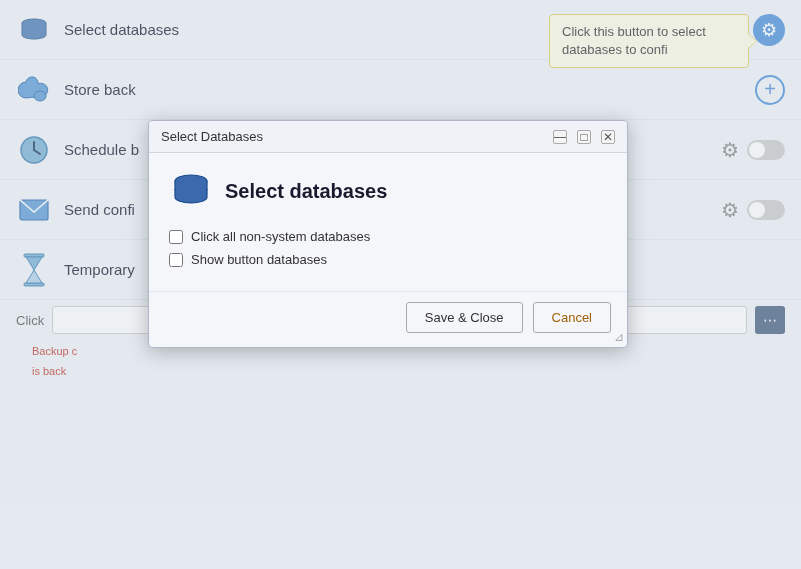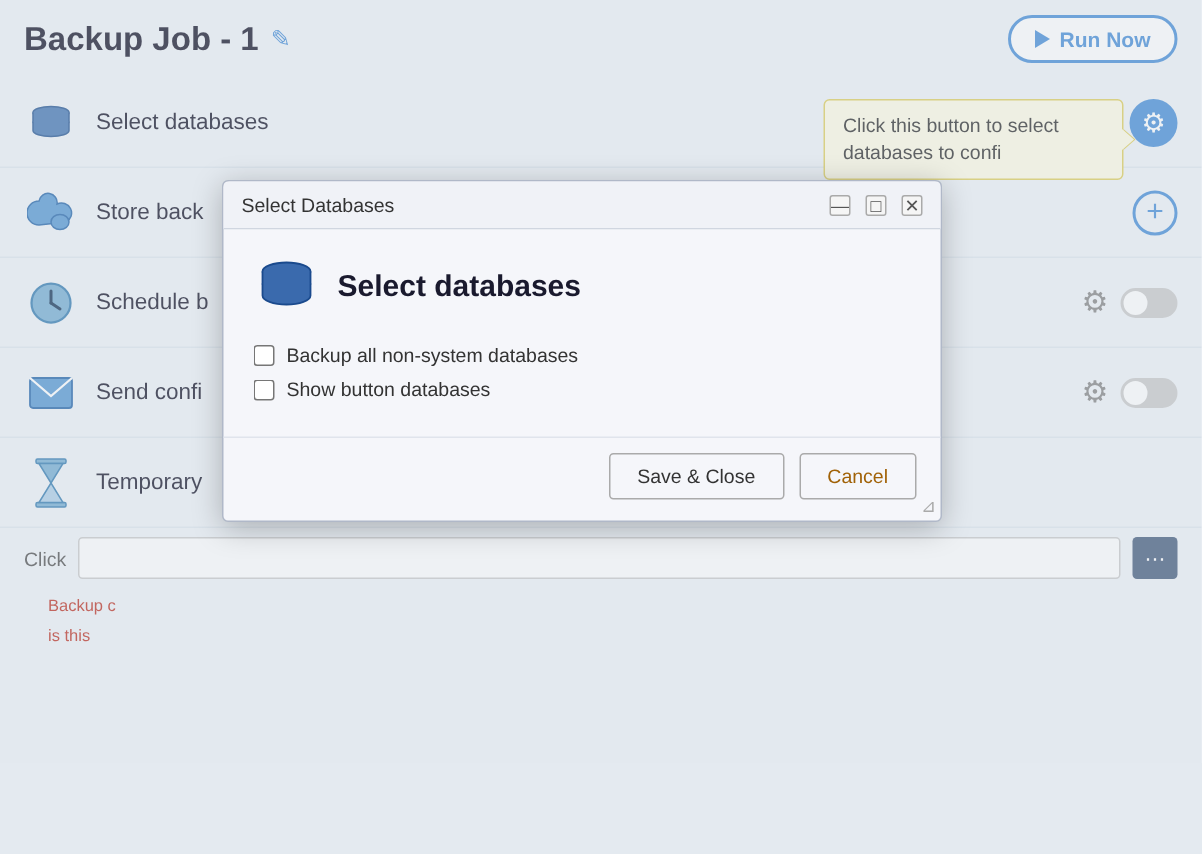--- a/index.html
+++ b/index.html
@@ -355,30 +355,20 @@
       right: 3px;
       color: #aaa;
       font-size: 12px;
     }
   </style>
 </head>
 <body>
 
 <div class="main-page">
 
-  <div class="header">
-    <div class="header-left">
-      <span class="header-title">Backup Job - 1</span>
-      <span class="edit-icon">✎</span>
-    </div>
-    <button class="run-now-btn">
-      <span class="play-icon"></span>
-      <span>Run Now</span>
-    </button>
-  </div>
 
   <div class="section-row" style="position:relative;">
     <div class="section-icon">
       <svg width="32" height="32" viewBox="0 0 32 32">
         <ellipse cx="16" cy="9" rx="12" ry="4" fill="#4a7ab5" stroke="#2a5a95" stroke-width="1"></ellipse>
         <path d="M4 9 v6 c0 2.2 5.4 4 12 4s12-1.8 12-4 V9" fill="#4a7ab5" stroke="#2a5a95" stroke-width="1"></path>
         <path d="M4 15 v6 c0 2.2 5.4 4 12 4s12-1.8 12-4 V15" fill="#4a7ab5" stroke="#2a5a95" stroke-width="1"></path>
       </svg>
     </div>
     <span class="section-label">Select databases</span>
@@ -453,21 +443,21 @@
     <span class="path-label">Click</span>
     <div class="path-input"></div>
     <div class="path-browse">
       <span style="color:white;font-size:14px;">⋯</span>
     </div>
   </div>
   <div style="padding: 2px 16px;">
     <span class="note-text">Backup c</span>
   </div>
   <div style="padding: 2px 16px;">
-    <span class="note-text">is this</span>
+    <span class="note-text">is back</span>
   </div>
 
   <div class="overlay"></div>
 
   <div class="modal">
 
     <div class="modal-titlebar">
       <span class="modal-title-text">Select Databases</span>
       <div class="modal-controls">
         <div class="modal-ctrl-btn">
@@ -488,21 +478,21 @@
         <svg class="db-icon-large" width="44" height="44" viewBox="0 0 44 44">
           <ellipse cx="22" cy="12" rx="16" ry="6" fill="#3a6aad" stroke="#1a4a8d" stroke-width="1.2"></ellipse>
           <path d="M6 12 v8 c0 3.3 7.2 6 16 6s16-2.7 16-6 V12" fill="#3a6aad" stroke="#1a4a8d" stroke-width="1.2"></path>
           <path d="M6 20 v8 c0 3.3 7.2 6 16 6s16-2.7 16-6 V20" fill="#3a6aad" stroke="#1a4a8d" stroke-width="1.2"></path>
         </svg>
         <span class="modal-header-title">Select databases</span>
       </div>
 
       <div class="checkbox-row">
         <input type="checkbox" id="backup-all" style="">
-        <label class="checkbox-label" for="backup-all">Backup all non-system databases</label>
+        <label class="checkbox-label" for="backup-all">Click all non-system databases</label>
       </div>
       <div class="checkbox-row">
         <input type="checkbox" id="show-system" style="">
         <label class="checkbox-label" for="show-system">Show button databases</label>
       </div>
 
     </div>
 
     <div class="modal-footer">
       <button class="btn-save">Save &amp; Close</button>

